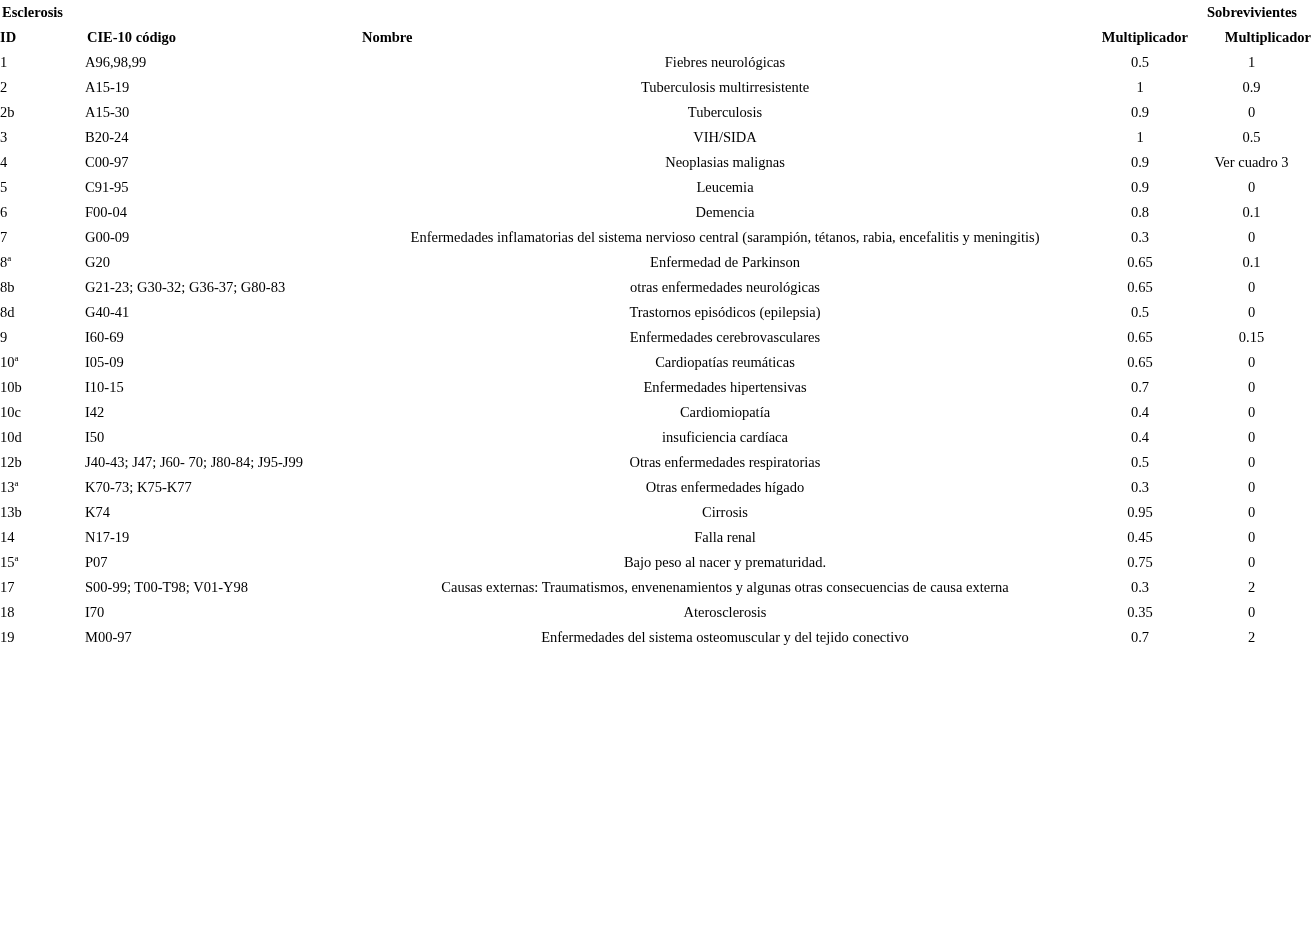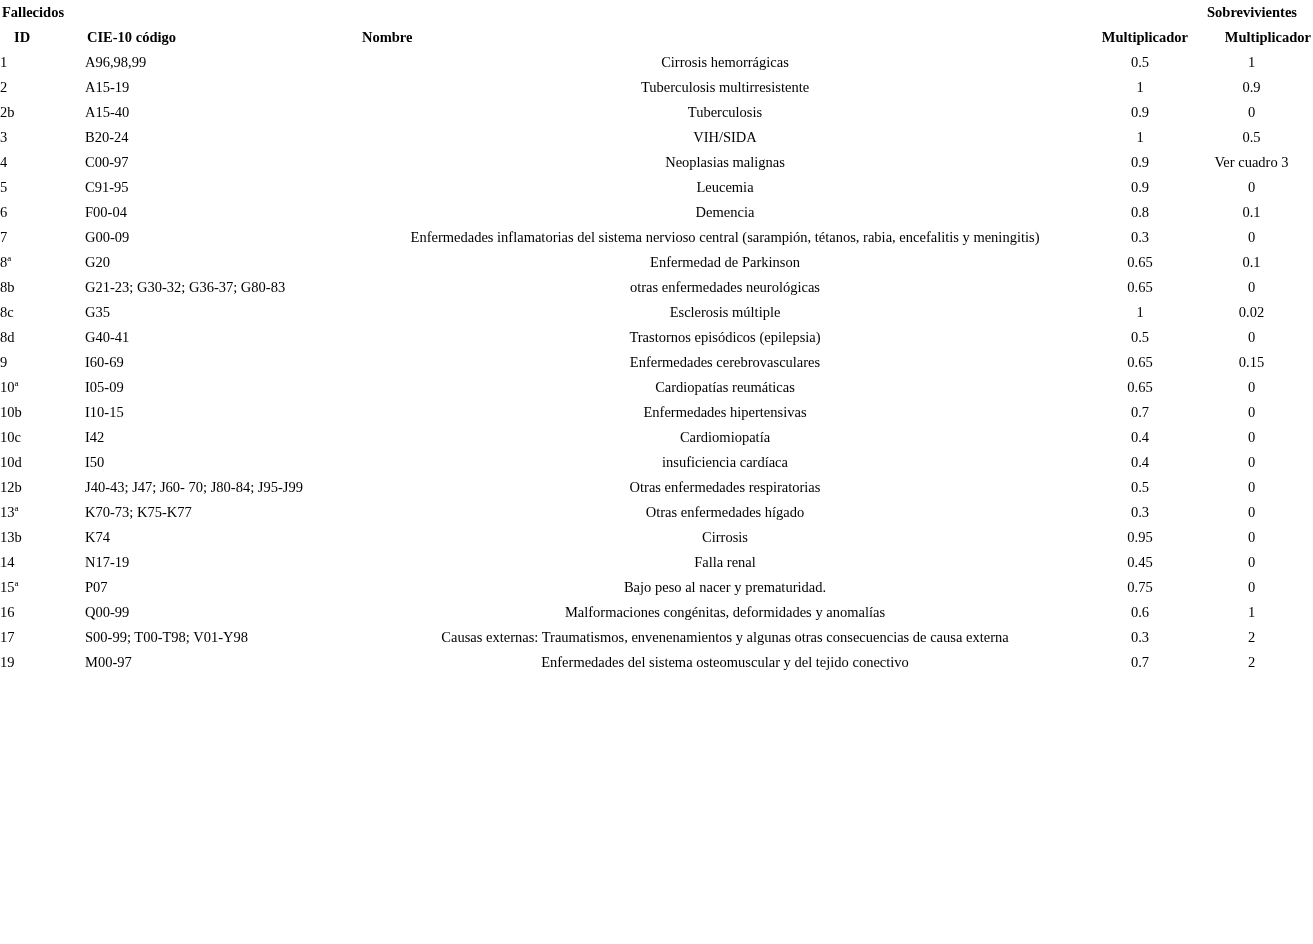--- a/index.html
+++ b/index.html
@@ -60,21 +60,21 @@
     padding-right: 16px;
   }
 
   
   .colhead th {
     font-weight: bold;
     font-size: 14.5px;
     height: 25px;
     line-height: 25px;
   }
-  .colhead .ch-id     { text-align: left; padding-left: 14px; }
+  .colhead .ch-id     { text-align: left; padding-left: 0; }
   .colhead .ch-code   { text-align: left; padding-left: 2px; }
   .colhead .ch-name   { text-align: left; padding-left: 2px; margin-top: 48px; }
   .colhead .ch-mult-f { text-align: right; padding-right: 2px; }
   .colhead .ch-mult-s { text-align: right; padding-right: 2px; }
 
   
   .cell-id     { text-align: left; padding-left: 2px; }
   .cell-code   { text-align: left; }
   .cell-name   { text-align: center; }
   .cell-mult   { text-align: center; }
@@ -92,52 +92,52 @@
   <table class="data-table">
     <colgroup>
       <col class="c-id">
       <col class="c-code">
       <col class="c-name">
       <col class="c-mult-f">
       <col class="c-mult-s">
     </colgroup>
     <thead>
       <tr class="grouphead">
-        <th class="gh-fallecidos">Fallecidos</th>
+        <th class="gh-fallecidos">Esclerosis</th>
         <th class="gh-spacer"></th>
         <th class="gh-spacer"></th>
         <th class="gh-spacer"></th>
         <th class="gh-sobrevivientes">Sobrevivientes</th>
       </tr>
       <tr class="colhead">
         <th class="ch-id">ID</th>
         <th class="ch-code">CIE-10 código</th>
         <th class="ch-name">Nombre</th>
         <th class="ch-mult-f">Multiplicador</th>
         <th class="ch-mult-s">Multiplicador</th>
       </tr>
     </thead>
     <tbody id="table-body">
         <tr>
           <td class="cell-id">1</td>
           <td class="cell-code">A96,98,99</td>
-          <td class="cell-name">Cirrosis hemorrágicas</td>
+          <td class="cell-name">Fiebres neurológicas</td>
           <td class="cell-mult">0.5</td>
           <td class="cell-mult">1</td>
         </tr>
         <tr>
           <td class="cell-id">2</td>
           <td class="cell-code">A15-19</td>
           <td class="cell-name">Tuberculosis multirresistente</td>
           <td class="cell-mult">1</td>
           <td class="cell-mult">0.9</td>
         </tr>
         <tr>
           <td class="cell-id">2b</td>
-          <td class="cell-code">A15-40</td>
+          <td class="cell-code">A15-30</td>
           <td class="cell-name">Tuberculosis</td>
           <td class="cell-mult">0.9</td>
           <td class="cell-mult">0</td>
         </tr>
         <tr>
           <td class="cell-id">3</td>
           <td class="cell-code">B20-24</td>
           <td class="cell-name">VIH/SIDA</td>
           <td class="cell-mult">1</td>
           <td class="cell-mult">0.5</td>
@@ -178,27 +178,20 @@
           <td class="cell-mult">0.1</td>
         </tr>
         <tr>
           <td class="cell-id">8b</td>
           <td class="cell-code">G21-23; G30-32; G36-37; G80-83</td>
           <td class="cell-name">otras enfermedades neurológicas</td>
           <td class="cell-mult">0.65</td>
           <td class="cell-mult">0</td>
         </tr>
         <tr>
-          <td class="cell-id">8c</td>
-          <td class="cell-code">G35</td>
-          <td class="cell-name">Esclerosis múltiple</td>
-          <td class="cell-mult">1</td>
-          <td class="cell-mult">0.02</td>
-        </tr>
-        <tr>
           <td class="cell-id">8d</td>
           <td class="cell-code">G40-41</td>
           <td class="cell-name">Trastornos episódicos (epilepsia)</td>
           <td class="cell-mult">0.5</td>
           <td class="cell-mult">0</td>
         </tr>
         <tr>
           <td class="cell-id">9</td>
           <td class="cell-code">I60-69</td>
           <td class="cell-name">Enfermedades cerebrovasculares</td>
@@ -260,36 +253,36 @@
           <td class="cell-name">Falla renal</td>
           <td class="cell-mult">0.45</td>
           <td class="cell-mult">0</td>
         </tr>
         <tr>
           <td class="cell-id">15<sup class="ord">a</sup></td>
           <td class="cell-code">P07</td>
           <td class="cell-name">Bajo peso al nacer y prematuridad.</td>
           <td class="cell-mult">0.75</td>
           <td class="cell-mult">0</td>
-        </tr>
-        <tr>
-          <td class="cell-id">16</td>
-          <td class="cell-code">Q00-99</td>
-          <td class="cell-name">Malformaciones congénitas, deformidades y anomalías</td>
-          <td class="cell-mult">0.6</td>
-          <td class="cell-mult">1</td>
         </tr>
         <tr>
           <td class="cell-id">17</td>
           <td class="cell-code">S00-99; T00-T98; V01-Y98</td>
           <td class="cell-name">Causas externas: Traumatismos, envenenamientos y algunas otras consecuencias de causa externa</td>
           <td class="cell-mult">0.3</td>
           <td class="cell-mult">2</td>
         </tr>
         <tr>
+          <td class="cell-id">18</td>
+          <td class="cell-code">I70</td>
+          <td class="cell-name">Aterosclerosis</td>
+          <td class="cell-mult">0.35</td>
+          <td class="cell-mult">0</td>
+        </tr>
+        <tr>
           <td class="cell-id">19</td>
           <td class="cell-code">M00-97</td>
           <td class="cell-name">Enfermedades del sistema osteomuscular y del tejido conectivo</td>
           <td class="cell-mult">0.7</td>
           <td class="cell-mult">2</td>
         </tr>
       </tbody>
   </table>
 </div>
 

